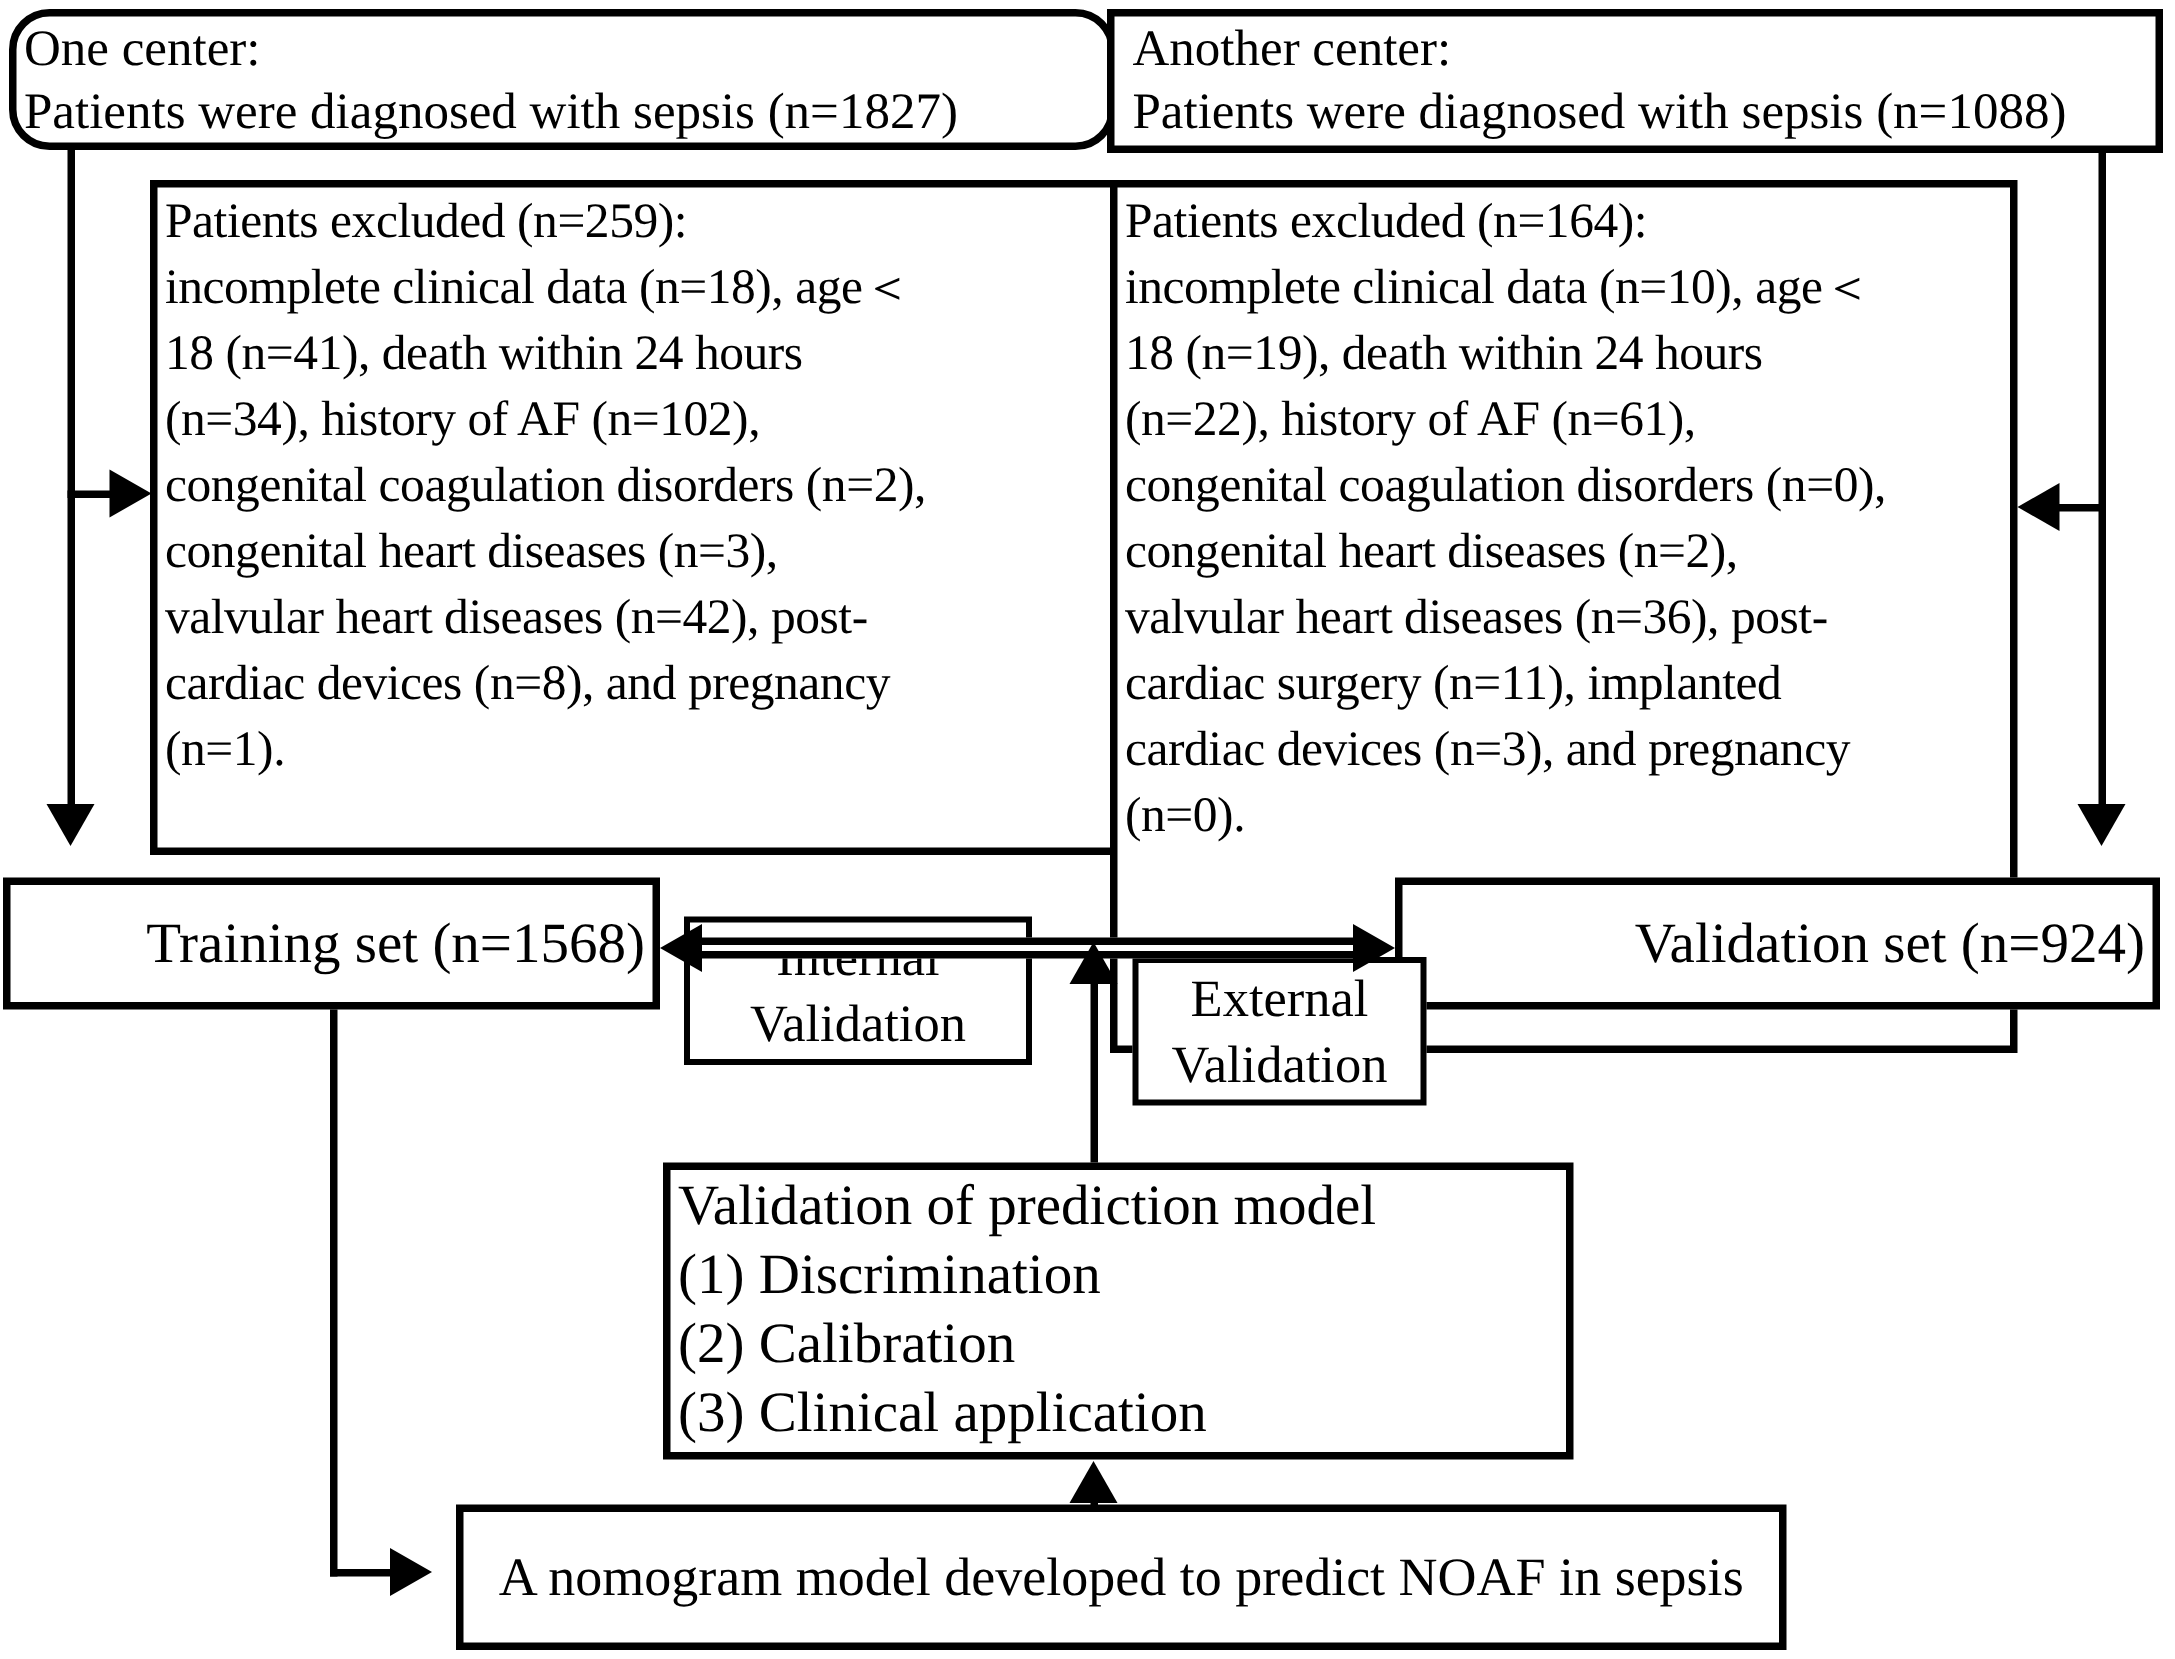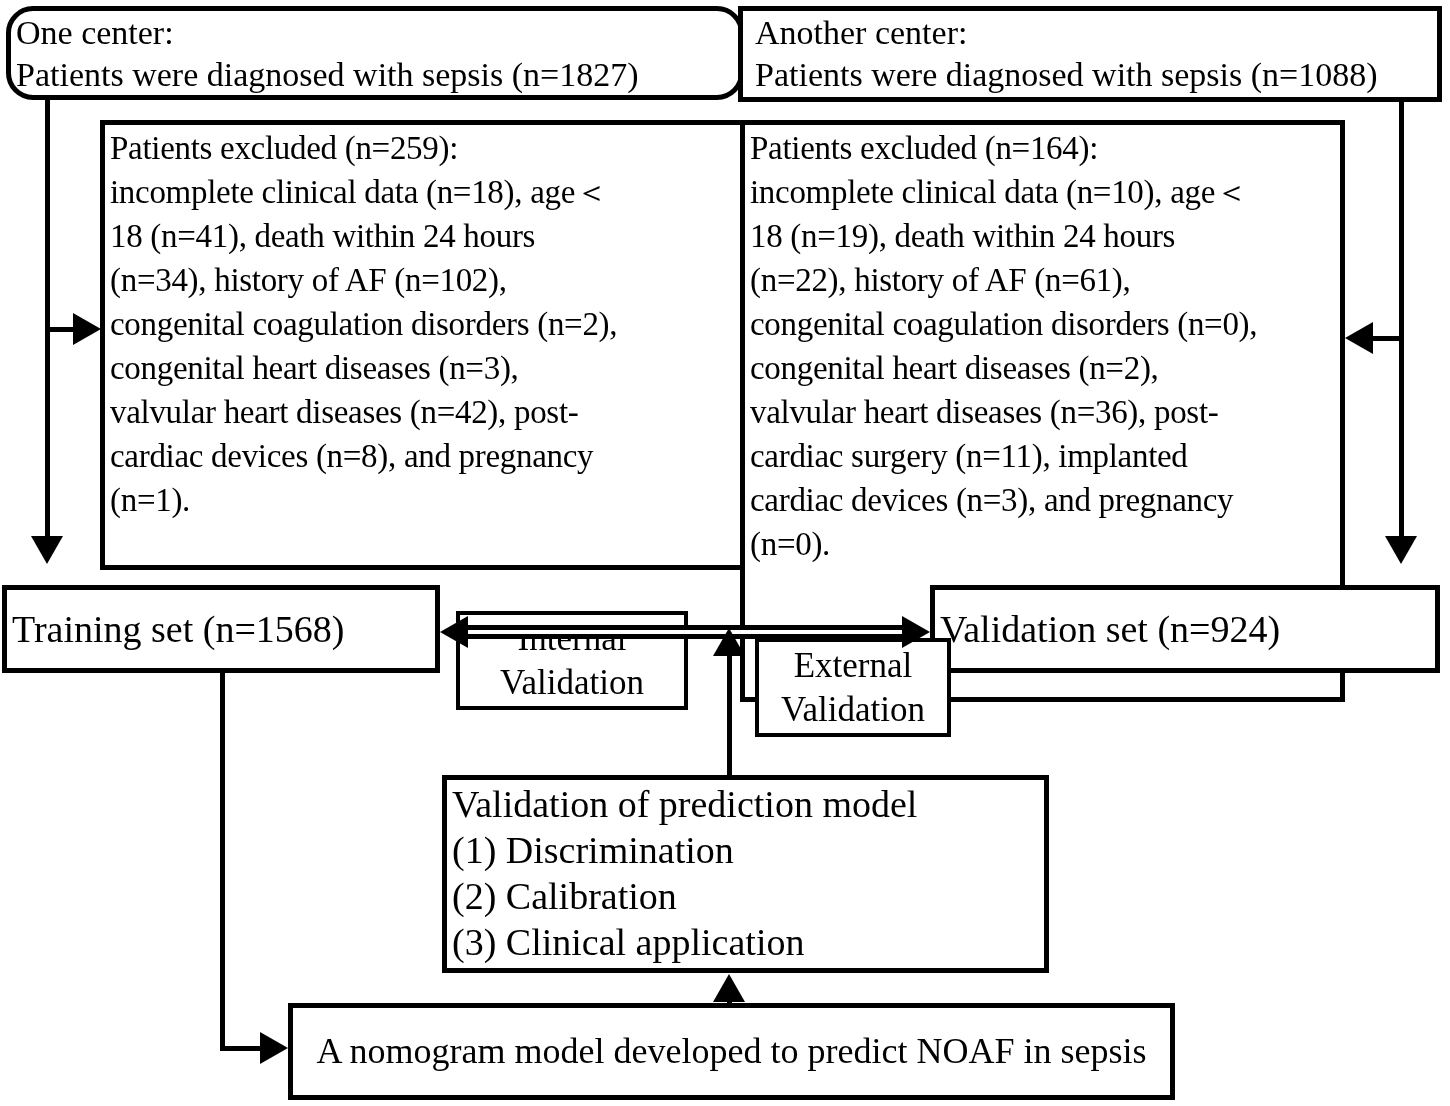--- a/index.html
+++ b/index.html
@@ -10,21 +10,21 @@
   }
   .box{position:absolute;box-sizing:border-box;border:5px solid #000;background:#fff;padding:1px 5px;}
   .box .ln{white-space:nowrap;}
   .fs-top{font-size:34px;line-height:42px;}
   .fs-ex{font-size:33px;line-height:44px;letter-spacing:-0.3px;}
   .fs-set{font-size:38px;}
   .fs-val{font-size:35px;line-height:44px;text-align:center;}
   .fs-model{font-size:38px;line-height:46px;margin-left:12px;}
   .fs-nomo{font-size:36px;line-height:45px;text-align:center;}
   .vcenter{display:flex;flex-direction:column;justify-content:center;}
-  .hcenter{text-align:left;}
+  .hcenter{text-align:right;}
   .b4{border-width:4px;}
   .hline,.vline{position:absolute;background:#000;}
   .dline{position:absolute;height:4px;background:#fff;border-top:5px solid #000;border-bottom:5px solid #000;}
   .ah{position:absolute;width:0;height:0;}
   .ah-left{border-top:16px solid transparent;border-bottom:16px solid transparent;border-right:28px solid #000;}
   .ah-right{border-top:16px solid transparent;border-bottom:16px solid transparent;border-left:28px solid #000;}
   .ah-up{border-left:16px solid transparent;border-right:16px solid transparent;border-bottom:28px solid #000;}
   .ah-down{border-left:16px solid transparent;border-right:16px solid transparent;border-top:28px solid #000;}
 </style>
 </head>
@@ -85,21 +85,21 @@
     <div class="ln">Validation</div>
   </div>
 
   <div class="box fs-model" style="left:430px;top:775px;width:607px;height:198px;">
     <div class="ln">Validation of prediction model</div>
     <div class="ln">(1) Discrimination</div>
     <div class="ln">(2) Calibration</div>
     <div class="ln">(3) Clinical application</div>
   </div>
 
-  <div class="box fs-nomo vcenter" style="left:288px;top:1003px;width:887px;height:97px;">
+  <div class="box fs-nomo vcenter" style="left:304px;top:1003px;width:887px;height:97px;">
     <div class="ln">A nomogram model developed to predict NOAF in sepsis</div>
   </div>
 
   <div class="vline" style="left:45px;top:100px;width:5px;height:438px;"></div>
   <div class="ah ah-down" style="left:31px;top:536px;"></div>
 
   <div class="hline" style="left:45px;top:327px;width:32px;height:5px;"></div>
   <div class="ah ah-right" style="left:73px;top:313px;"></div>
 
   <div class="vline" style="left:1399px;top:102px;width:5px;height:436px;"></div>

